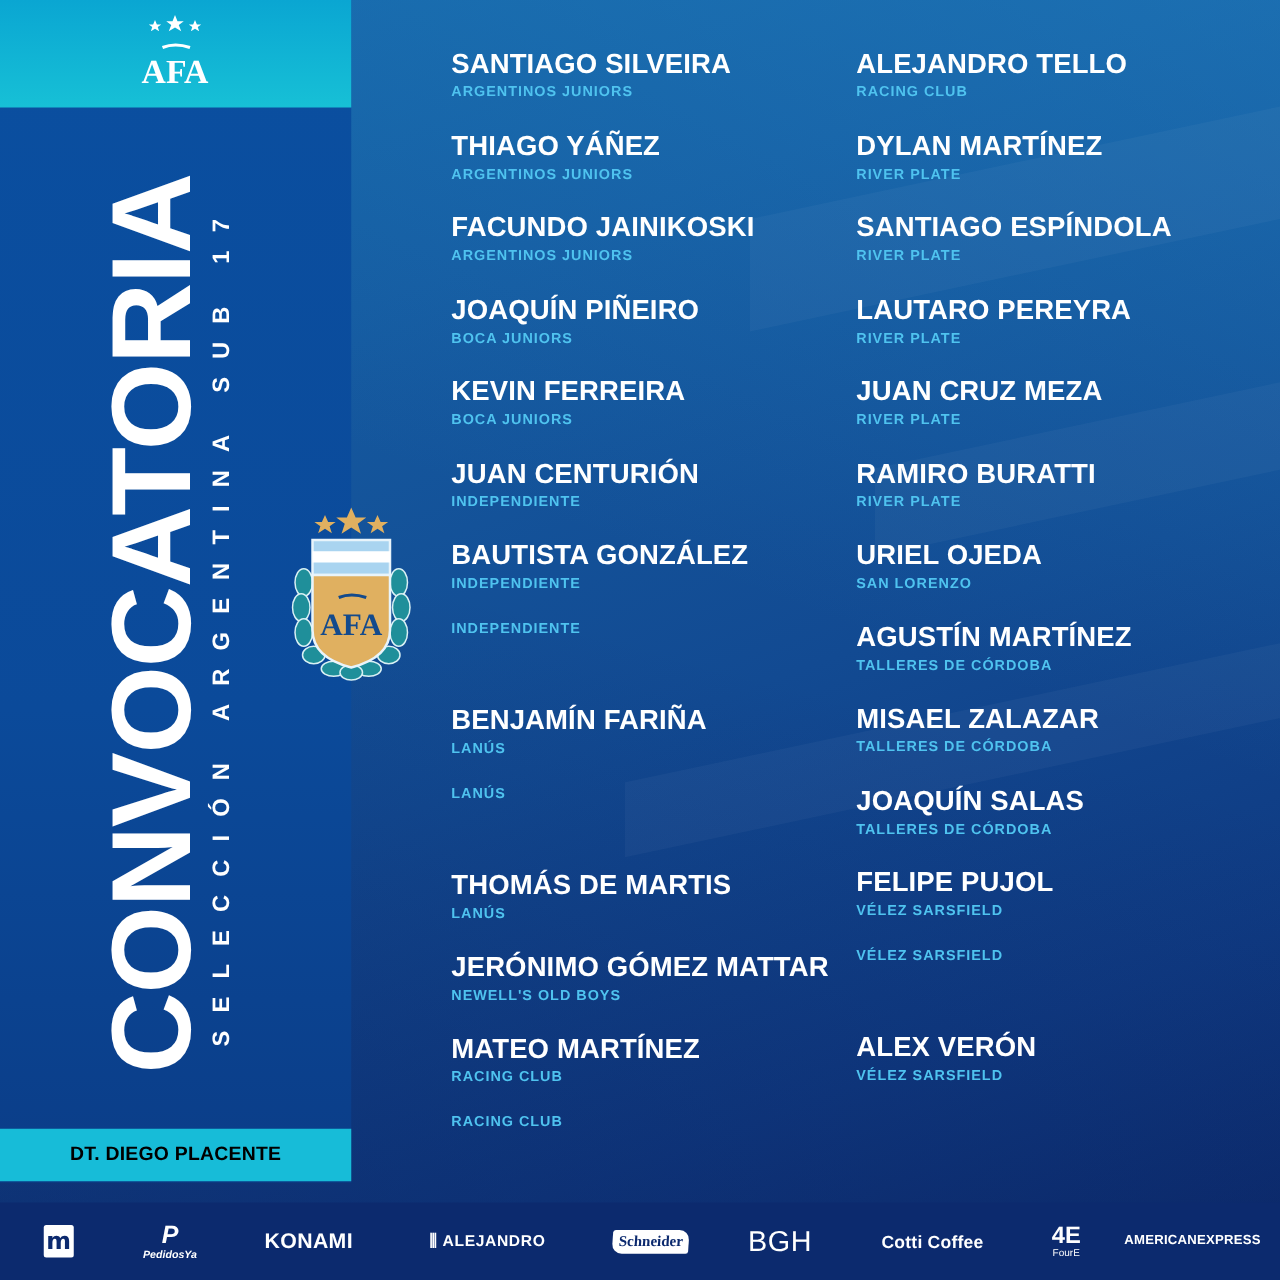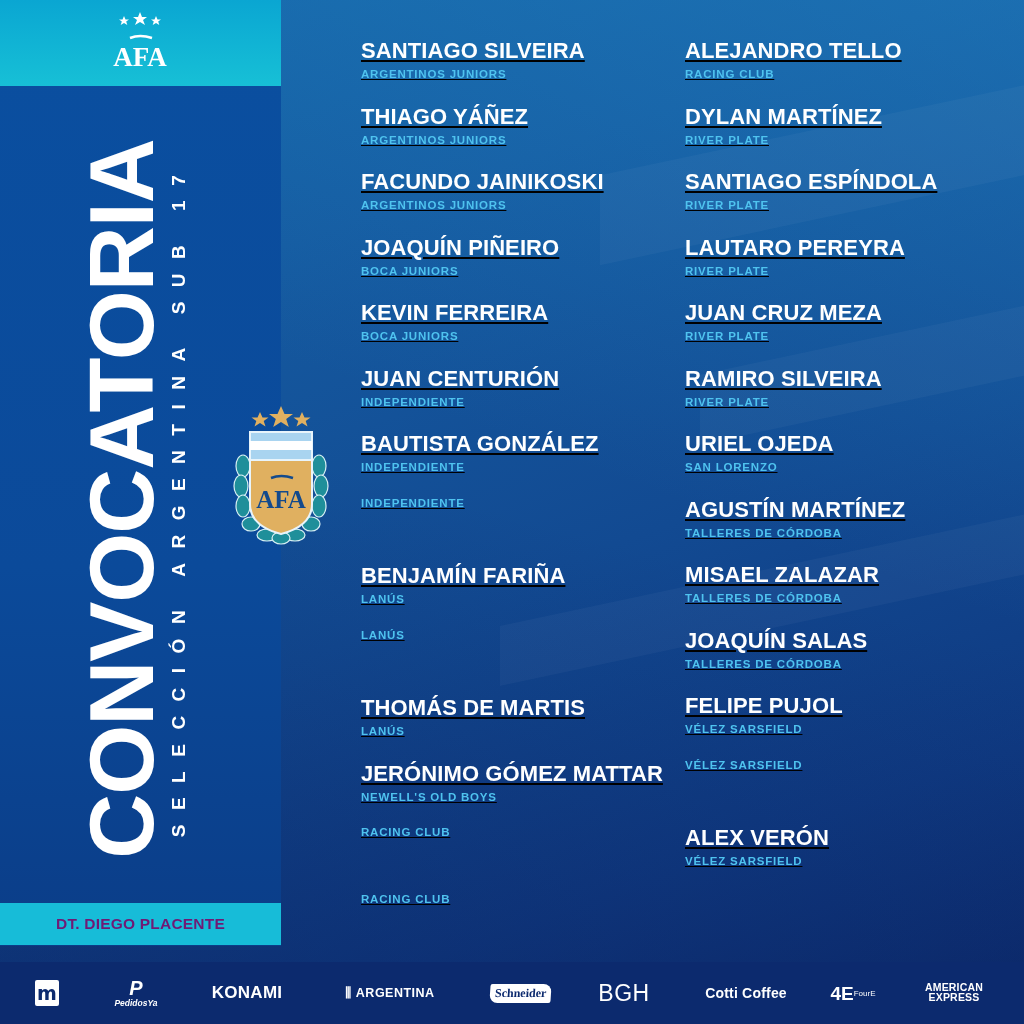--- a/index.html
+++ b/index.html
@@ -55,30 +55,30 @@
     font-weight: 700; font-size: 19px; color: #ffffff;
     letter-spacing: 14.5px; line-height: 1;
   }
   .coach-band {
     position: absolute; left: 0; top: 903px; width: 281px; height: 42px;
     background: #17bcd8;
     display: flex; align-items: center; justify-content: center;
   }
   .coach-text {
     font-family: "Liberation Sans", sans-serif;
-    font-weight: 700; font-size: 15.5px; color: #701a75; letter-spacing: 0.2px;
+    font-weight: 700; font-size: 15.5px; color: #000000; letter-spacing: 0.2px;
   }
   .crest {
     position: absolute; left: 233px; top: 404px; width: 96px; height: 142px;
   }
   
   .col { position: absolute; top: 36px; }
   .col-1 { left: 361px; }
   .col-2 { left: 685px; }
-  .player { height: 65.5px; text-decoration: underline; }
+  .player { height: 65.5px; }
   .p-name {
     font-family: "Liberation Sans", sans-serif;
     font-weight: 700; font-size: 22px; color: #ffffff;
     line-height: 30px; letter-spacing: 0.1px; white-space: nowrap;
   }
   .p-club {
     font-family: "Liberation Sans", sans-serif;
     font-weight: 700; font-size: 11.5px; color: #4fc3ef;
     line-height: 14px; letter-spacing: 0.8px; white-space: nowrap;
     margin-top: 1px;
@@ -108,24 +108,24 @@
   .schneider {
     font-family: "Liberation Serif", serif; font-weight: 700; font-size: 12px;
     color: #0c2a6e;
   }
   .schneider span {
     background: #fff; padding: 2px 5px; border-radius: 2px 8px 2px 8px;
     display: inline-block; transform: skewX(-4deg);
   }
   .bgh { font-weight: 400; font-size: 23px; letter-spacing: 0.5px; }
   .cotti { font-weight: 700; font-size: 14px; letter-spacing: 0.2px; }
-  .foure { flex-direction: row; line-height: 1; }
+  .foure { flex-direction: column; line-height: 1; }
   .foure .big { font-weight: 700; font-size: 19px; }
   .foure .small { font-size: 8px; margin-top: 1px; text-align: center; }
-  .amex { flex-direction: column; line-height: 0.95; font-weight: 700; font-size: 10.5px; letter-spacing: 0.2px; text-align: center; align-items: center; }
+  .amex { flex-direction: row; line-height: 0.95; font-weight: 700; font-size: 10.5px; letter-spacing: 0.2px; text-align: center; align-items: center; }
 </style>
 </head>
 <body>
 
 <div class="bg-shade"></div>
 <div class="wave" style="left:600px;top:120px;width:520px;height:90px;"></div>
 <div class="wave" style="left:700px;top:330px;width:420px;height:70px;"></div>
 <div class="wave" style="left:500px;top:560px;width:620px;height:60px;"></div>
 
 <div class="left-panel">
@@ -216,20 +216,21 @@
     </div>
   <div class="player">
       <div class="p-name">THOMÁS DE MARTIS</div>
       <div class="p-club">LANÚS</div>
     </div>
   <div class="player">
       <div class="p-name">JERÓNIMO GÓMEZ MATTAR</div>
       <div class="p-club">NEWELL'S OLD BOYS</div>
     </div>
   <div class="player">
+      <div class="p-name">MATEO MARTÍNEZ</div>
       <div class="p-club">RACING CLUB</div>
     </div>
   <div class="player">
       <div class="p-club">RACING CLUB</div>
     </div>
 </div>
 
 <div class="col col-2">
   <div class="player">
       <div class="p-name">ALEJANDRO TELLO</div>
@@ -245,21 +246,21 @@
     </div>
   <div class="player">
       <div class="p-name">LAUTARO PEREYRA</div>
       <div class="p-club">RIVER PLATE</div>
     </div>
   <div class="player">
       <div class="p-name">JUAN CRUZ MEZA</div>
       <div class="p-club">RIVER PLATE</div>
     </div>
   <div class="player">
-      <div class="p-name">RAMIRO SILVEIRA</div>
+      <div class="p-name">RAMIRO BURATTI</div>
       <div class="p-club">RIVER PLATE</div>
     </div>
   <div class="player">
       <div class="p-name">URIEL OJEDA</div>
       <div class="p-club">SAN LORENZO</div>
     </div>
   <div class="player">
       <div class="p-name">AGUSTÍN MARTÍNEZ</div>
       <div class="p-club">TALLERES DE CÓRDOBA</div>
     </div>
@@ -288,21 +289,21 @@
   <div class="sponsor" style="left:30px;width:34px;">
     <div class="mcd-box">m</div>
   </div>
   <div class="sponsor pedidos" style="left:104px;width:64px;">
     <span class="big">P</span>
     <span class="small">PedidosYa</span>
   </div>
   <div class="sponsor konami" style="left:200px;width:94px;">KONAMI</div>
   <div class="sponsor betwarrior" style="left:330px;width:120px;">
     <span class="bw-icon">⫼</span>
-    <span>ARGENTINA</span>
+    <span>ALEJANDRO</span>
   </div>
   <div class="sponsor schneider" style="left:490px;width:62px;">
     <span>Schneider</span>
   </div>
   <div class="sponsor bgh" style="left:590px;width:68px;">BGH</div>
   <div class="sponsor cotti" style="left:695px;width:102px;">Cotti Coffee</div>
   <div class="sponsor foure" style="left:834px;width:38px;">
     <span class="big">4E</span>
     <span class="small">FourE</span>
   </div>

